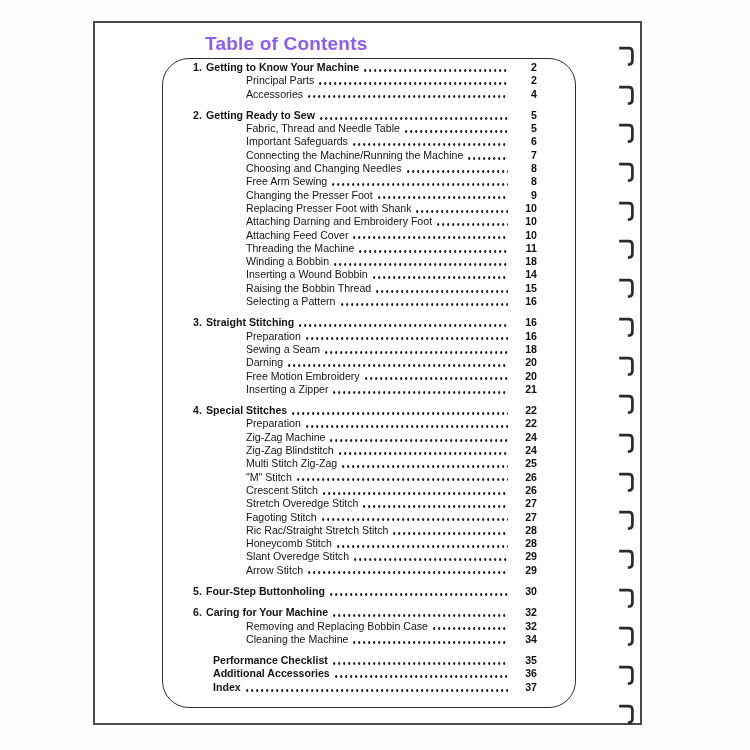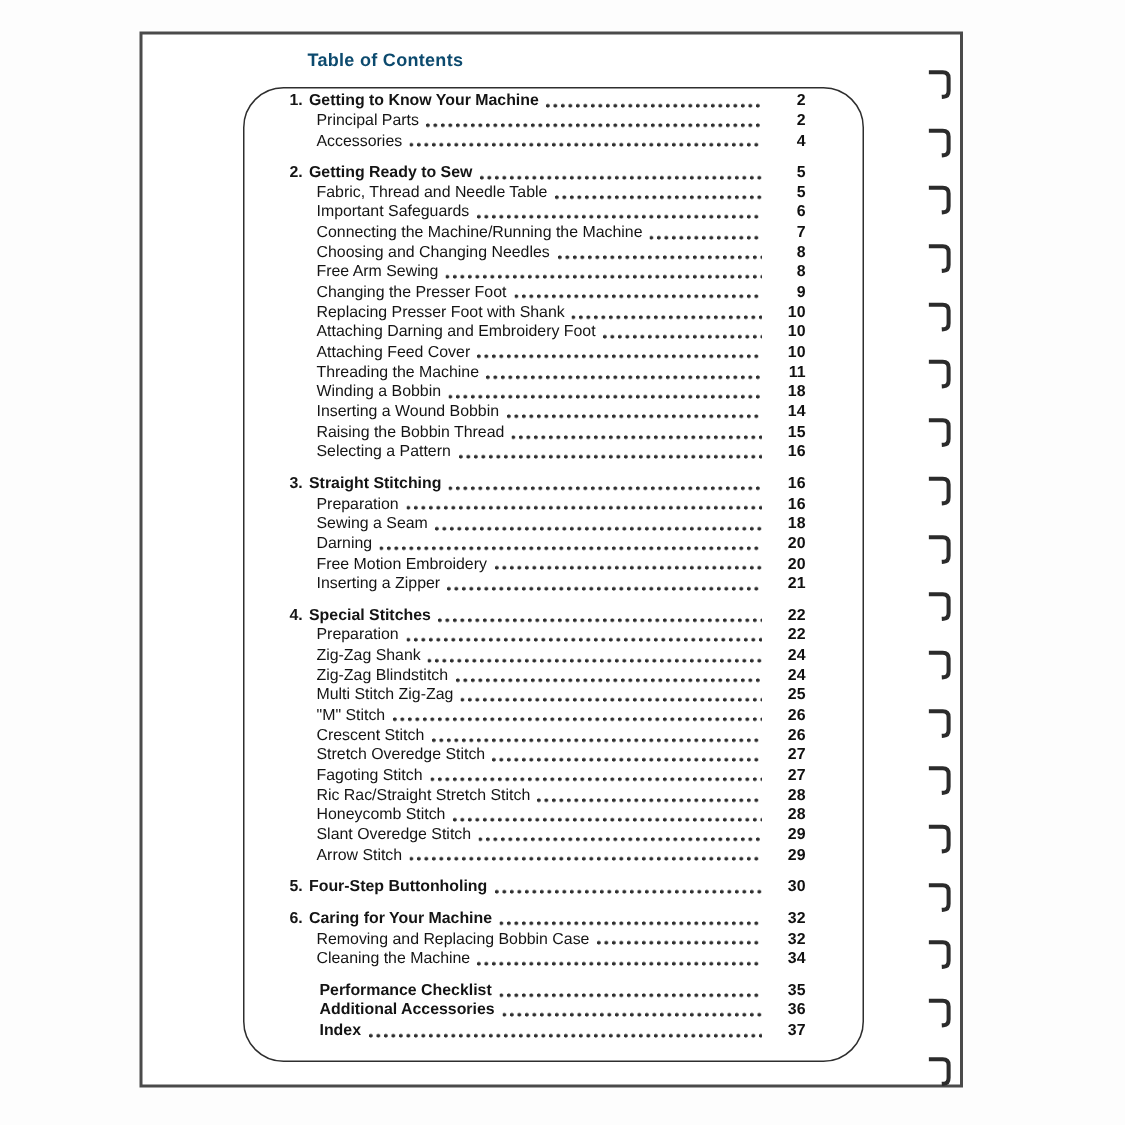--- a/index.html
+++ b/index.html
@@ -31,24 +31,24 @@
     flex-direction: column;
     gap: 16.7px;
   }
   .hook { display: block; }
 
   
   .page-title {
     position: absolute;
     left: 110px; top: 10px;
     margin: 0;
-    font-size: 12px;
+    font-size: 19px;
     font-weight: 700;
     letter-spacing: 0.2px;
-    color: #0c4a6e;
+    color: #8b5cf6;
   }
 
   
   .toc-box {
     position: absolute;
     left: 67px; top: 35px;
     width: 414px; height: 650px;
     border: 1.6px solid #2e2e2e;
     border-radius: 27px;
     box-sizing: border-box;
@@ -69,21 +69,21 @@
     font-size: 10.6px;
     line-height: 13.3px;
     white-space: nowrap;
   }
   .toc-row .num {
     width: 13px;
     flex: 0 0 13px;
     font-weight: 700;
   }
   .toc-row.heading .lbl { font-weight: 700; }
-  .toc-row.sub { padding-left: 48px; }
+  .toc-row.sub { padding-left: 83px; }
   .toc-row.footer-row { padding-left: 26px; }
   .toc-row.footer-row .lbl { font-weight: 700; padding-left: 24px; }
 
   .lbl { flex: 0 0 auto; color: #141414; }
 
   .leader {
     flex: 1 1 auto;
     align-self: flex-end;
     height: 3px;
     margin: 0 5px 2.5px 5px;
@@ -245,21 +245,21 @@
               <span class="lbl">Special Stitches</span>
               <span class="leader"></span>
               <span class="pg">22</span>
             </div>
             <div class="toc-row sub">
               <span class="lbl">Preparation</span>
               <span class="leader"></span>
               <span class="pg">22</span>
             </div>
             <div class="toc-row sub">
-              <span class="lbl">Zig-Zag Shank</span>
+              <span class="lbl">Zig-Zag Machine</span>
               <span class="leader"></span>
               <span class="pg">24</span>
             </div>
             <div class="toc-row sub">
               <span class="lbl">Zig-Zag Blindstitch</span>
               <span class="leader"></span>
               <span class="pg">24</span>
             </div>
             <div class="toc-row sub">
               <span class="lbl">Multi Stitch Zig-Zag</span>

